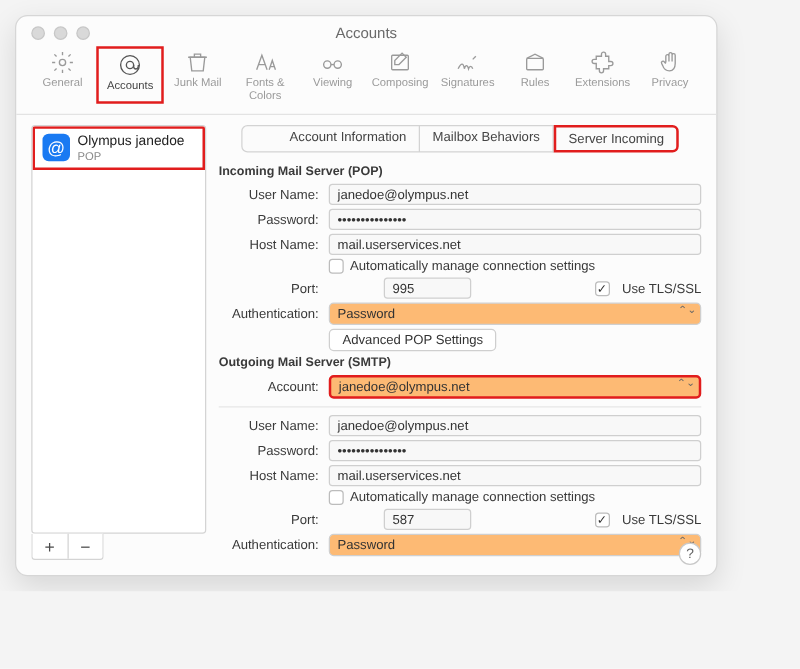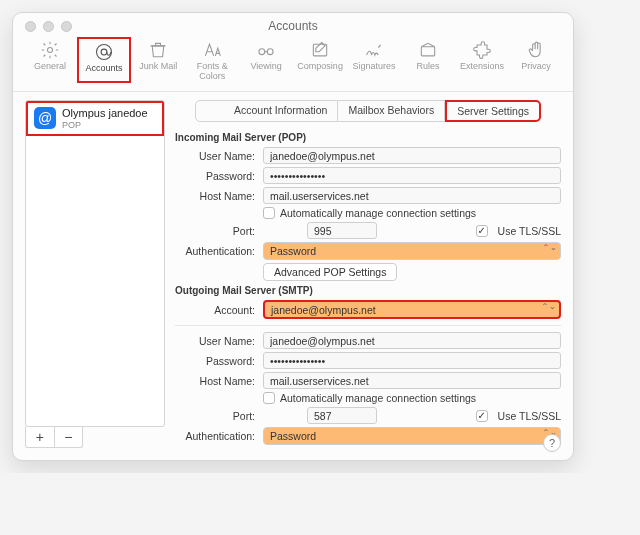--- a/index.html
+++ b/index.html
@@ -333,21 +333,21 @@
       <div class="sidebar-buttons">
         <button>+</button>
         <button>−</button>
       </div>
     </div>
 
     <div class="main">
       <div class="tabs">
         <div class="tab">Account Information</div>
         <div class="tab">Mailbox Behaviors</div>
-        <div class="tab highlight">Server Settings</div>
+        <div class="tab highlight">Server Incoming</div>
       </div>
 
       <div class="section-title">Incoming Mail Server (POP)</div>
       <div class="form-row">
         <div class="form-label">User Name:</div>
         <div class="form-field"><input class="txt" value="janedoe@olympus.net" style=""></div>
       </div>
       <div class="form-row">
         <div class="form-label">Password:</div>
         <div class="form-field"><input class="txt" value="•••••••••••••••" style=""></div>

